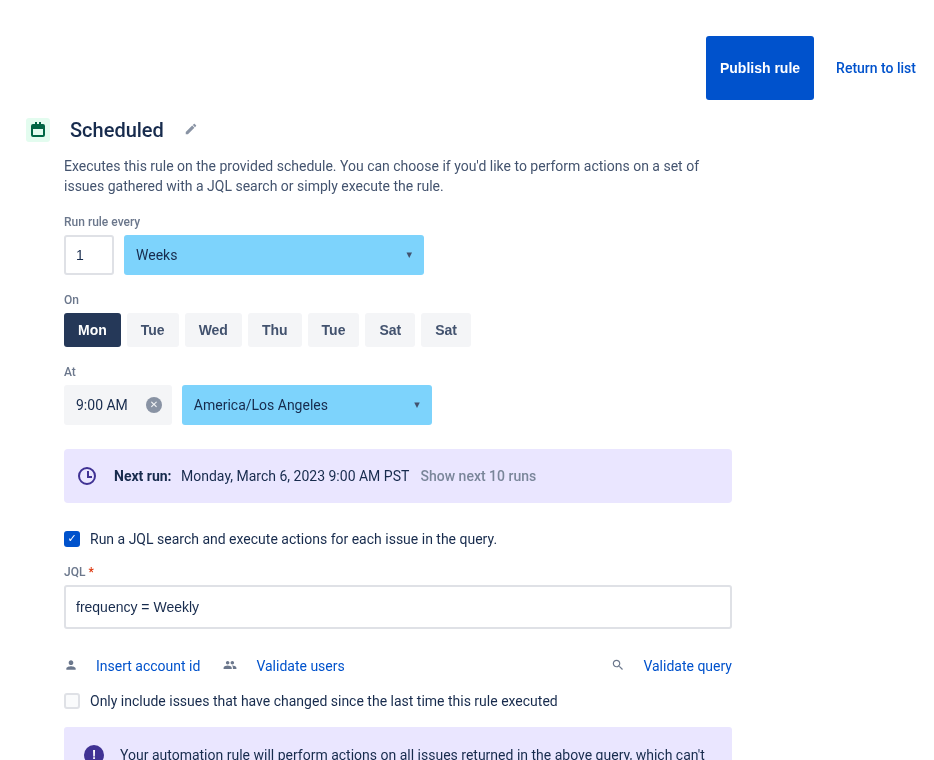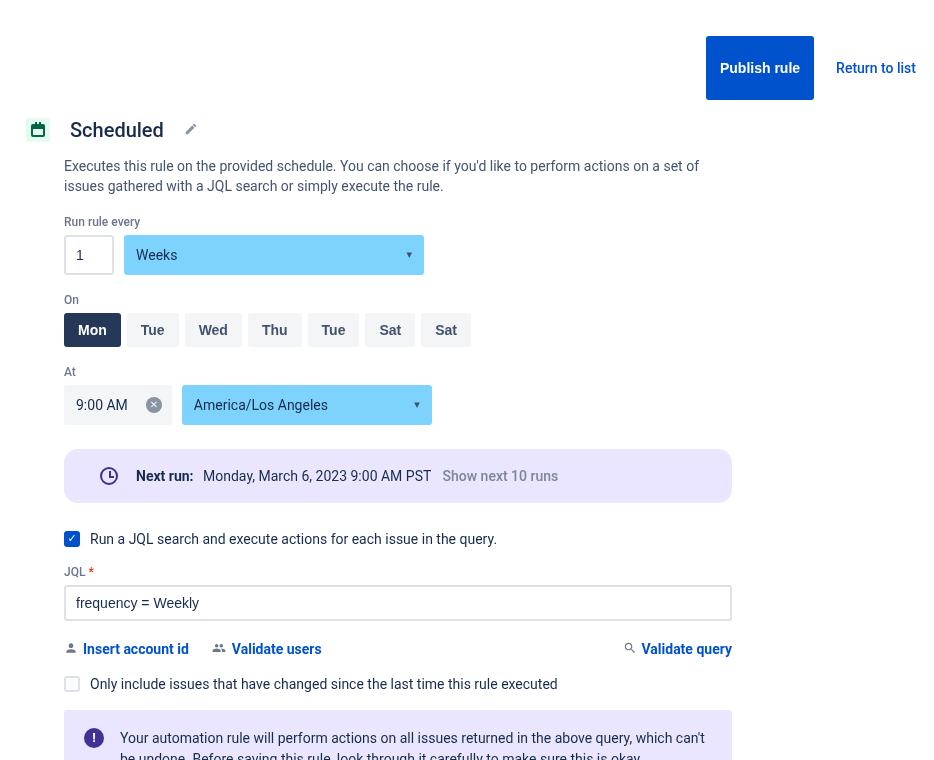--- a/index.html
+++ b/index.html
@@ -168,22 +168,22 @@
       background: #8993A4;
       color: #F4F5F7;
       font-size: 10px;
       display: flex;
       align-items: center;
       justify-content: center;
       cursor: pointer;
     }
     .next-run-box {
       background: #EAE6FF;
-      border-radius: 14px;
-      padding: 18px 36px;
+      border-radius: 4px;
+      padding: 18px 14px;
       display: flex;
       align-items: center;
       gap: 18px;
       margin-bottom: 28px;
     }
     .clock-icon {
       width: 18px;
       height: 18px;
       border: 2px solid #403294;
       border-radius: 50%;
@@ -233,42 +233,42 @@
     }
     .cb.unchecked {
       border: 2px solid #DFE1E6;
       background: #FAFBFC;
     }
     .cb-label { color: #172B4D; }
     .jql-section { margin-bottom: 10px; }
     .req-star { color: #DE350B; }
     .jql-input {
       width: 100%;
-      height: 36px;
+      height: 44px;
       border: 2px solid #DFE1E6;
       border-radius: 3px;
       padding: 0 10px;
       font-size: 14px;
       color: #172B4D;
-      margin-bottom: 20px;
+      margin-bottom: 29px;
     }
     .jql-actions {
       display: flex;
       align-items: center;
       gap: 22px;
       margin-bottom: 18px;
     }
     .jql-action {
       display: flex;
       align-items: center;
-      gap: 5px;
+      gap: 18px;
       color: #0052CC;
       font-size: 14px;
       cursor: pointer;
-      font-weight: 700;
+      font-weight: 400;
       text-align: right;
     }
     .jql-action-icon { color: #6B778C; font-size: 14px; }
     .spacer { flex: 1; }
     .info-box {
       background: #EAE6FF;
       border-radius: 3px;
       padding: 18px 20px;
       display: flex;
       gap: 16px;

